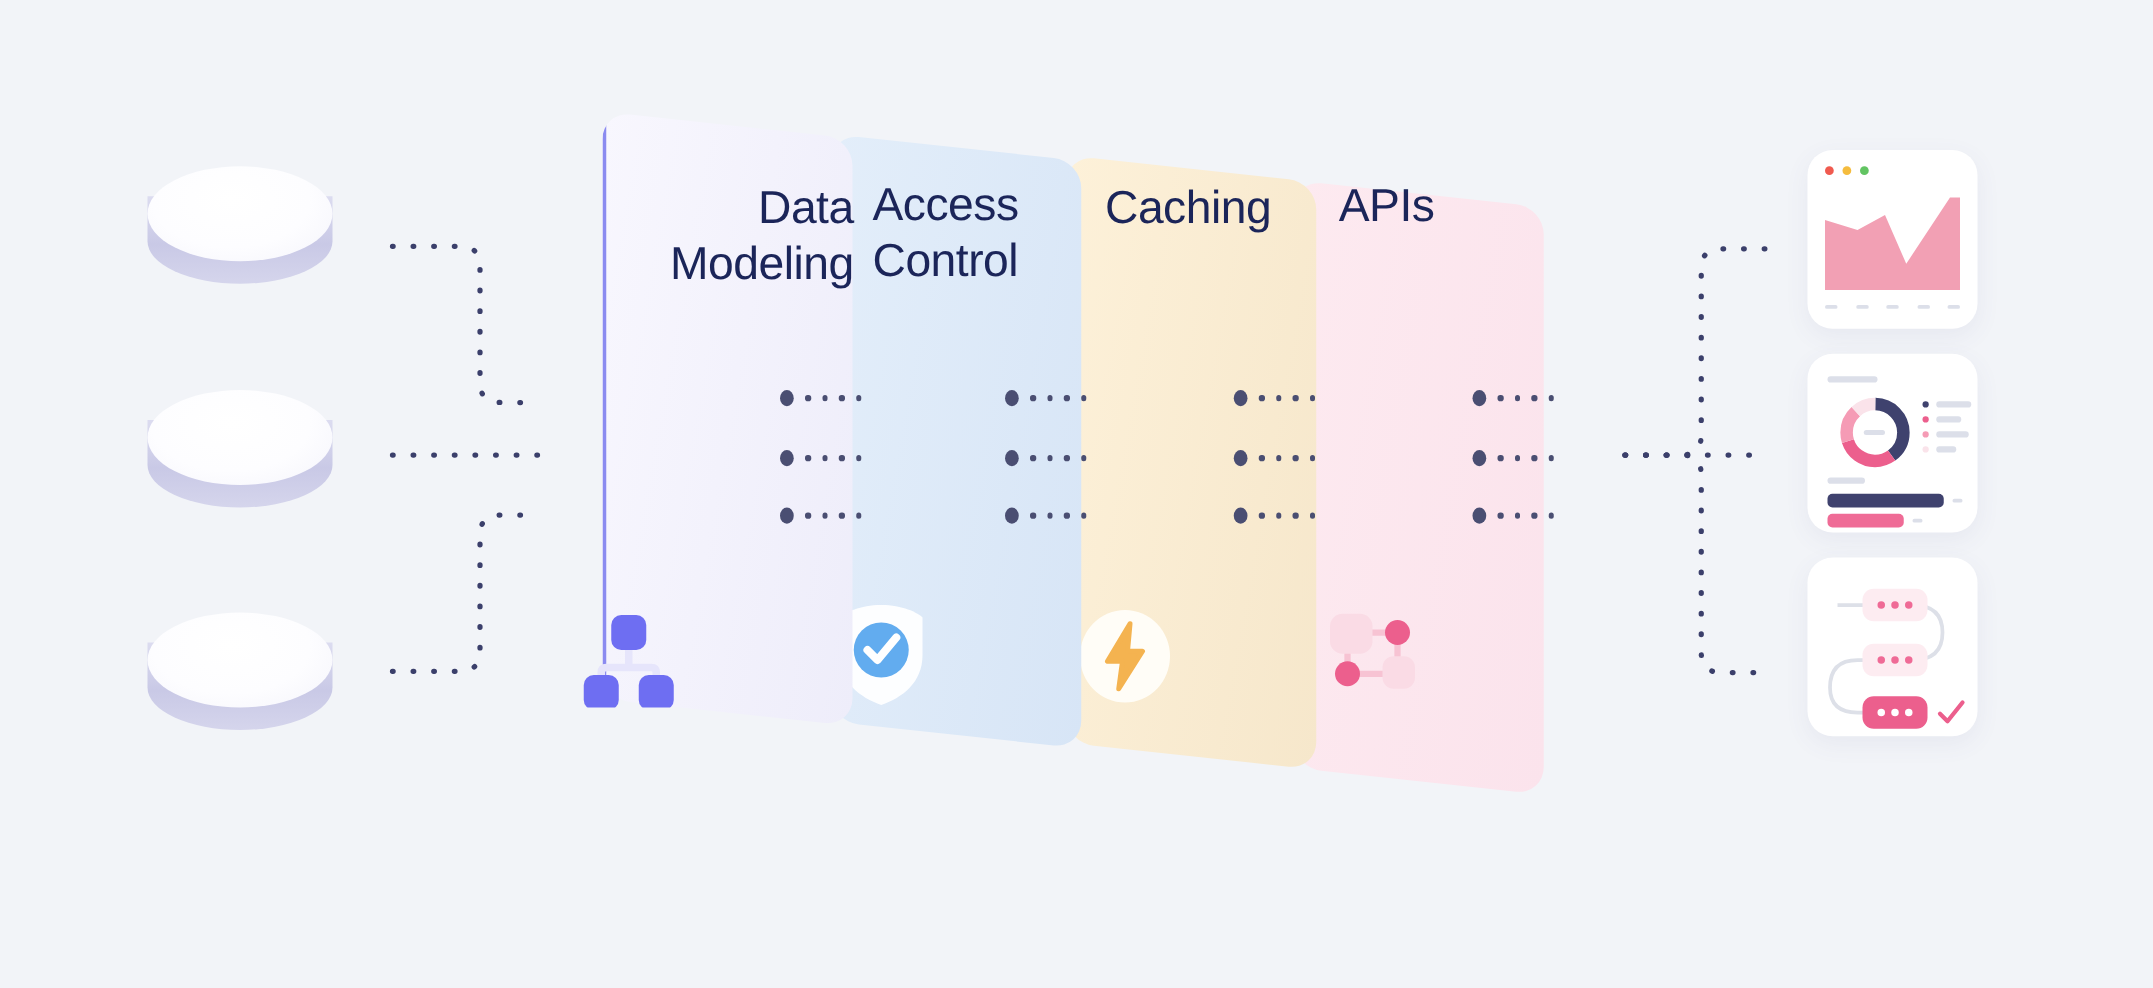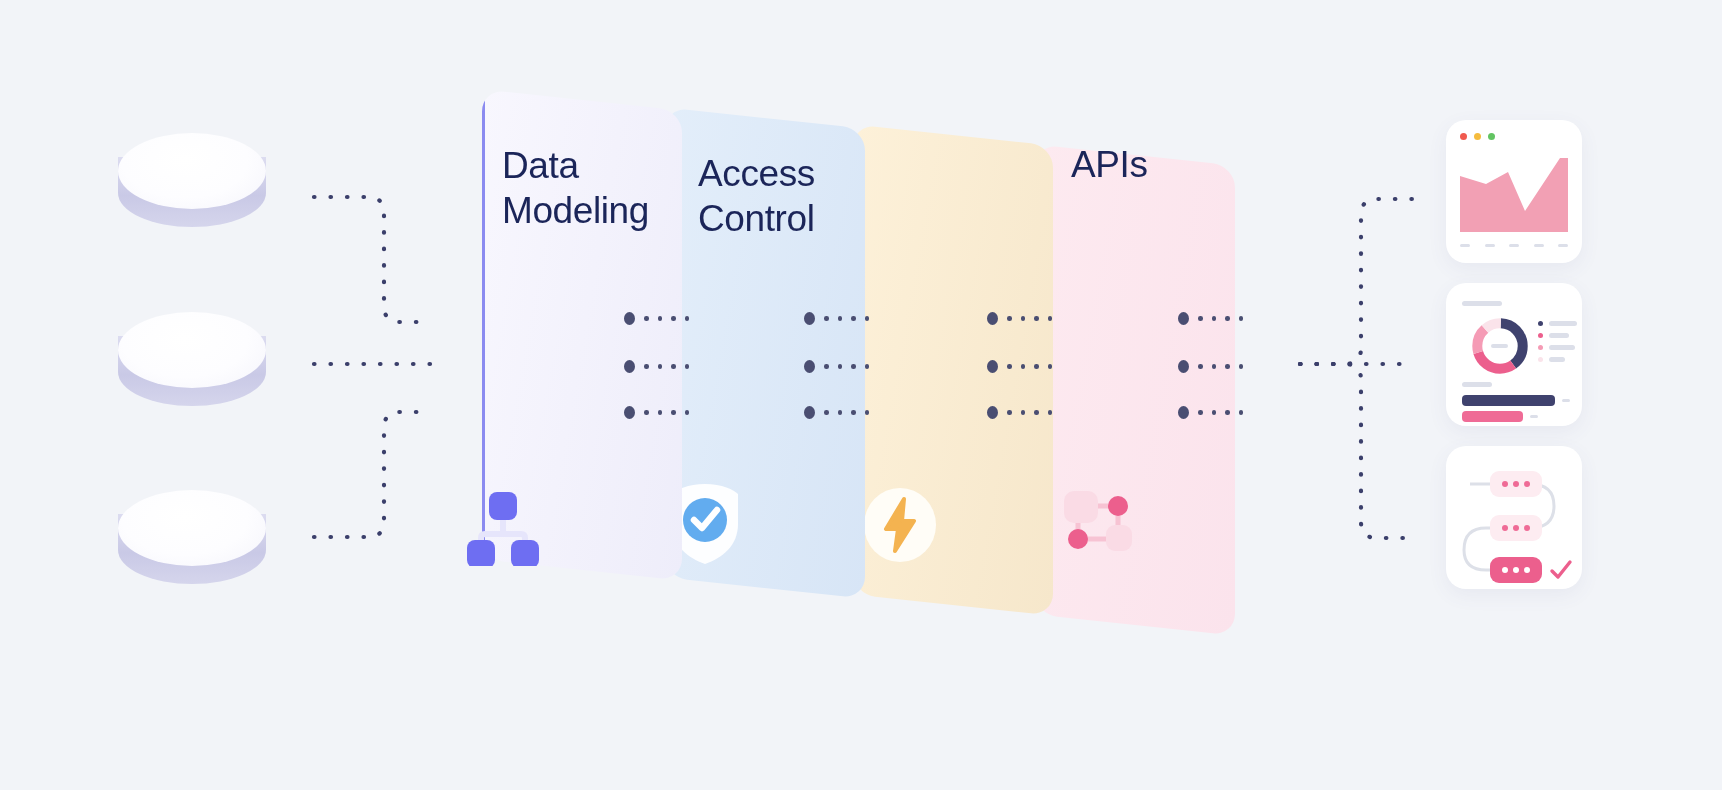--- a/index.html
+++ b/index.html
@@ -174,20 +174,21 @@
       <rect x="44" y="38" width="26" height="26" rx="9" fill="#fadbe5"></rect>
       <circle cx="56" cy="19" r="10" fill="#ec5f8d"></circle>
       <circle cx="16" cy="52" r="10" fill="#ec5f8d"></circle>
     </svg>
   </div>
 
   <div class="card" style="left:853px; top:135px; height:470px;
               background:linear-gradient(100deg,#fdf1d9 0%,#f6e7cb 100%);">
     <div class="edge" style="background:#f2ae4b;"></div>
   </div>
+  <div class="card-title" style="left:884px; top:143px;">Caching</div>
   <div class="dotrow" style="left:987px; top:312px;">
     <span class="lead"></span>
     <span class="trail">
         <i></i>
         <i></i>
         <i></i>
         <i></i>
       </span>
   </div>
   <div class="dotrow" style="left:987px; top:360px;">
@@ -212,21 +213,21 @@
     <svg width="76" height="76" viewBox="0 0 76 76">
       <ellipse cx="38" cy="38" rx="36" ry="37" fill="#fffdf7"></ellipse>
       <path d="M42 12 L24 42 H36 L33 64 L52 34 H40 Z" fill="#f4b350" stroke="#f4b350" stroke-width="4" stroke-linejoin="round"></path>
     </svg>
   </div>
 
   <div class="card" style="left:665px; top:118px; height:470px;
               background:linear-gradient(100deg,#e3eefa 0%,#d7e5f6 100%);">
     <div class="edge" style="background:#5aa9f0;"></div>
   </div>
-  <div class="card-title" style="left:698px; top:151px;">Access
+  <div class="card-title" style="left:698px; top:141px;">Access
 Control</div>
   <div class="dotrow" style="left:804px; top:312px;">
     <span class="lead"></span>
     <span class="trail">
         <i></i>
         <i></i>
         <i></i>
         <i></i>
       </span>
   </div>
@@ -253,21 +254,21 @@
       <path d="M37 2 C54 2 66 8 70 12 V42 C70 64 54 76 37 82 C20 76 4 64 4 42 V12 C8 8 20 2 37 2 Z" fill="#fdfeff"></path>
       <circle cx="37" cy="38" r="22" fill="#62acef"></circle>
       <path d="M26 38 L34 46 L49 28" fill="none" stroke="#ffffff" stroke-width="6.5" stroke-linecap="round" stroke-linejoin="round"></path>
     </svg>
   </div>
 
   <div class="card" style="left:482px; top:100px; height:470px;
               background:linear-gradient(100deg,#f8f7fe 0%,#eeedfa 100%);">
     <div class="edge" style="background:#8b8bf0;"></div>
   </div>
-  <div class="card-title" style="left:502px; top:143px;">Data
+  <div class="card-title" style="left:536px; top:143px;text-align:right;">Data
 Modeling</div>
   <div class="dotrow" style="left:624px; top:312px;">
     <span class="lead"></span>
     <span class="trail">
         <i></i>
         <i></i>
         <i></i>
         <i></i>
       </span>
   </div>

